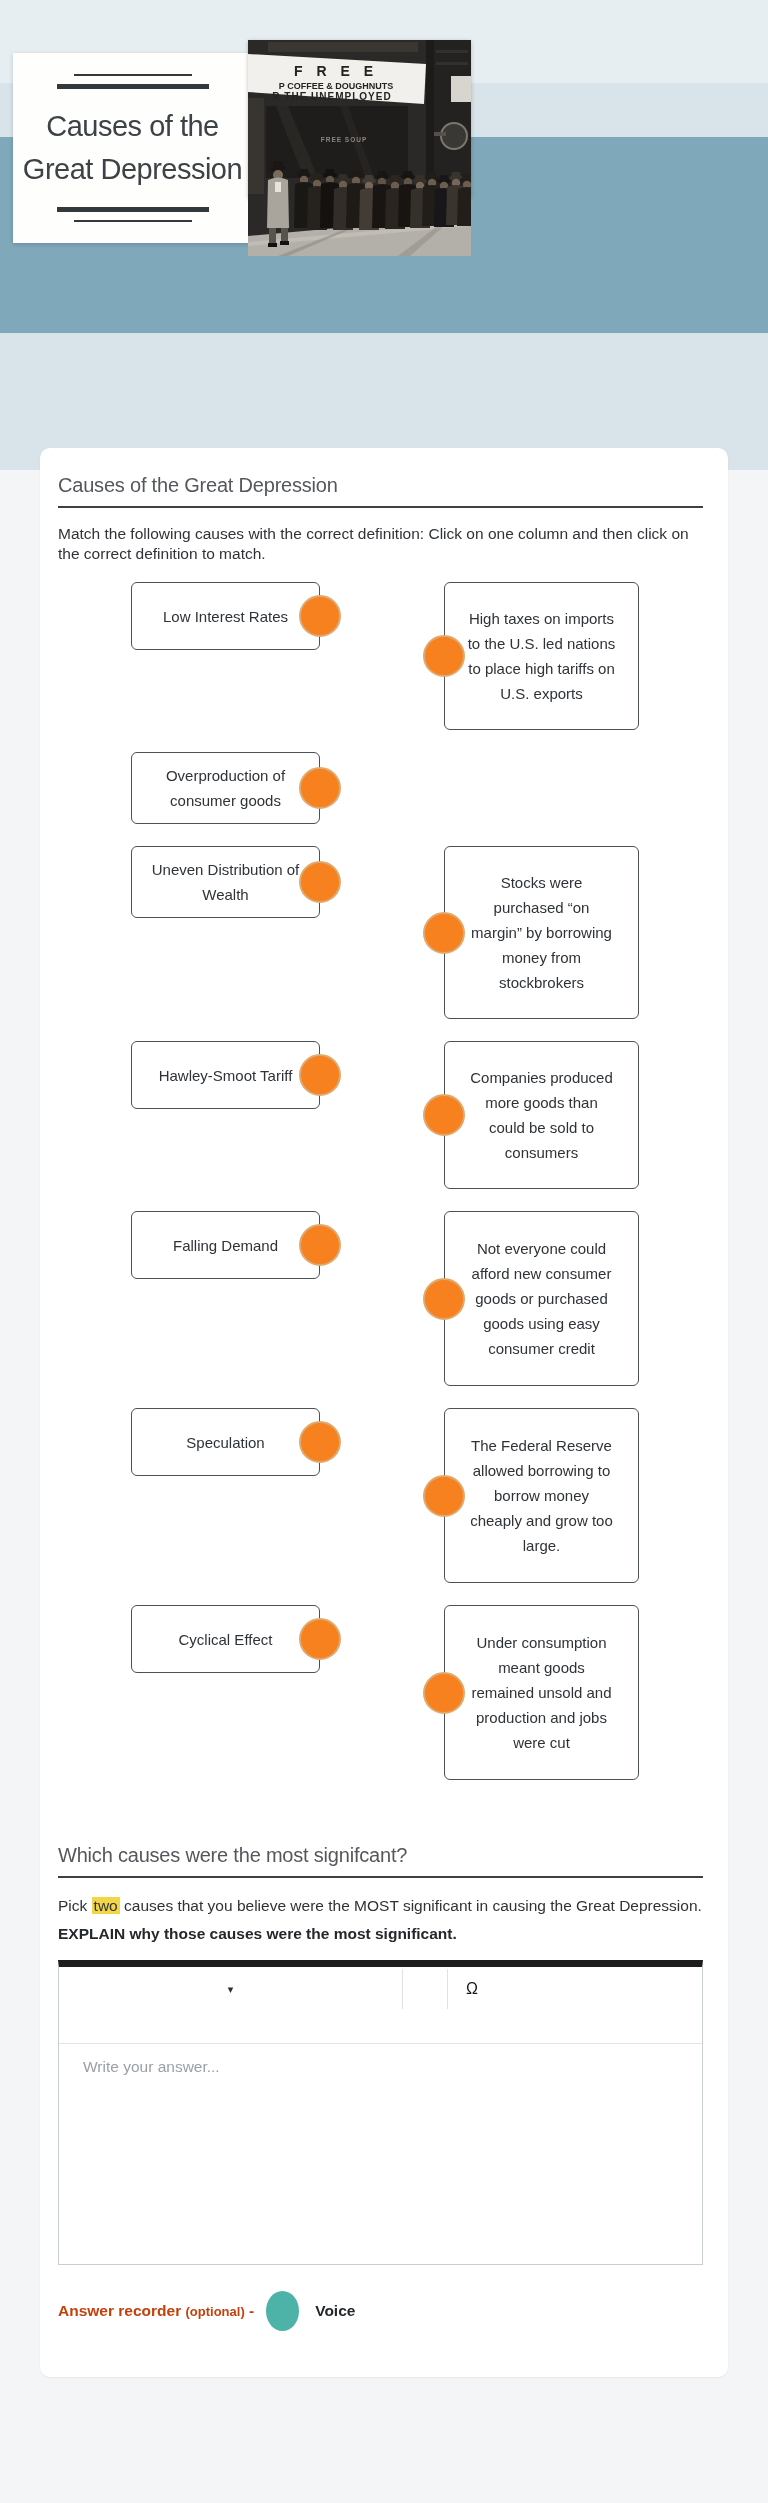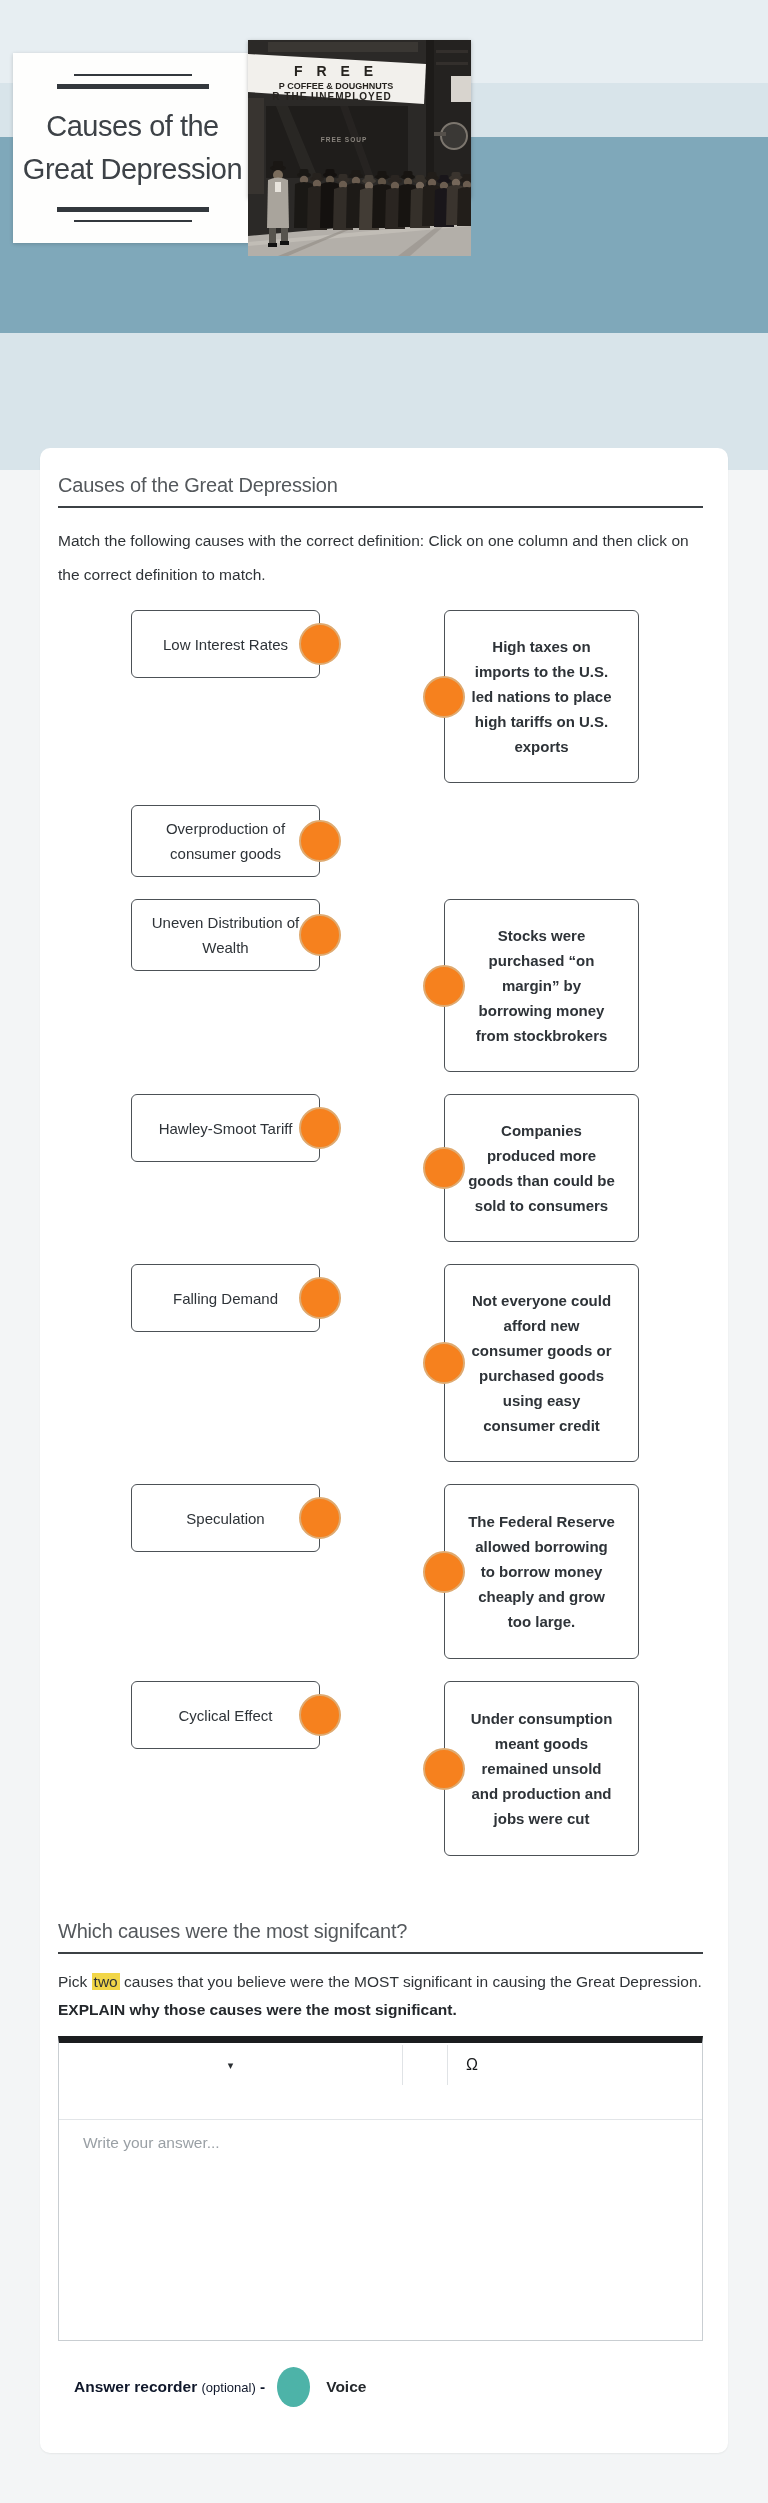--- a/index.html
+++ b/index.html
@@ -32,32 +32,32 @@
   .sheet{
     position:relative;width:688px;margin:-22px 0 0 40px;box-sizing:border-box;
     background:#ffffff;border-radius:10px;
     padding:26px 25px 46px 18px;
     box-shadow:0 1px 2px rgba(0,0,0,.06);
   }
   .section-title{
     margin:0;font-size:20px;font-weight:300;letter-spacing:-0.2px;color:#54585c;font-stretch:condensed;
   }
   .title-underline{height:2px;background:#3c4145;margin-top:9px;}
-  .instructions{margin:16px 0 18px;font-size:15.5px;line-height:34px;color:#2f3337;}
+  .instructions{margin:16px 0 18px;font-size:15.5px;line-height:20px;color:#2f3337;}
   
   .pairs{margin:0 0 64px;}
   .pair-row{display:flex;align-items:flex-start;margin:0 0 22px 73px;}
   .col-spacer{width:124px;flex:none;}
   .mbox{
     position:relative;border:1px solid #4c5156;border-radius:6px;background:#fff;
     display:flex;align-items:center;justify-content:center;text-align:center;
     font-size:15px;line-height:25px;color:#2e3338;box-sizing:border-box;
   }
   .term-box{width:189px;min-height:68px;padding:10px 12px;flex:none;}
-  .def-box{width:195px;padding:23px 22px;flex:none;font-weight:bold;}
+  .def-box{width:195px;padding:23px 22px;flex:none;}
   .def-box.h5{min-height:148px;}
   .def-box.h6{min-height:175px;}
   .connector{
     position:absolute;top:50%;transform:translateY(-50%);
     width:42px;height:42px;border-radius:50%;
     background:#f6811e;border:2px solid #dfaa70;box-sizing:border-box;
     cursor:pointer;
   }
   .connector.right{right:-22px;}
   .connector.left{left:-22px;}
@@ -69,21 +69,21 @@
   .toolbar{height:76px;border-bottom:1px solid #e2e5e8;display:flex;align-items:flex-start;}
   .dd-btn{width:343px;height:44px;display:flex;align-items:center;justify-content:center;background:none;border:none;cursor:pointer;padding:0;}
   .caret{font-size:11px;color:#2b2f33;}
   .tb-div{width:1px;height:40px;background:#e0e3e6;margin-top:2px;flex:none;}
   .tb-spacer{width:44px;height:44px;flex:none;}
   .omega-btn{width:48px;height:44px;background:none;border:none;cursor:pointer;font-family:inherit;font-size:16px;color:#17191b;}
   .editor-body{height:220px;position:relative;cursor:text;}
   .placeholder{position:absolute;left:24px;top:14px;font-size:15.5px;color:#9aa0a5;}
   
   .recorder{display:flex;align-items:center;margin-top:26px;}
-  .rec-label{font-size:15.5px;color:#0f172a;font-weight:400;margin-left:16px;}
+  .rec-label{font-size:15.5px;color:#c2410c;font-weight:700;}
   .rec-label .opt{font-size:13px;}
   .voice-btn{width:33px;height:40px;border-radius:50%;background:#4db3a8;border:none;margin:0 16px 0 12px;cursor:pointer;flex:none;}
   .voice-label{font-size:15.5px;font-weight:700;color:#24282c;}
 </style>
 </head>
 <body>
 
 <div class="hero">
   <div class="band-top"></div>
   <div class="band-mid"></div>

